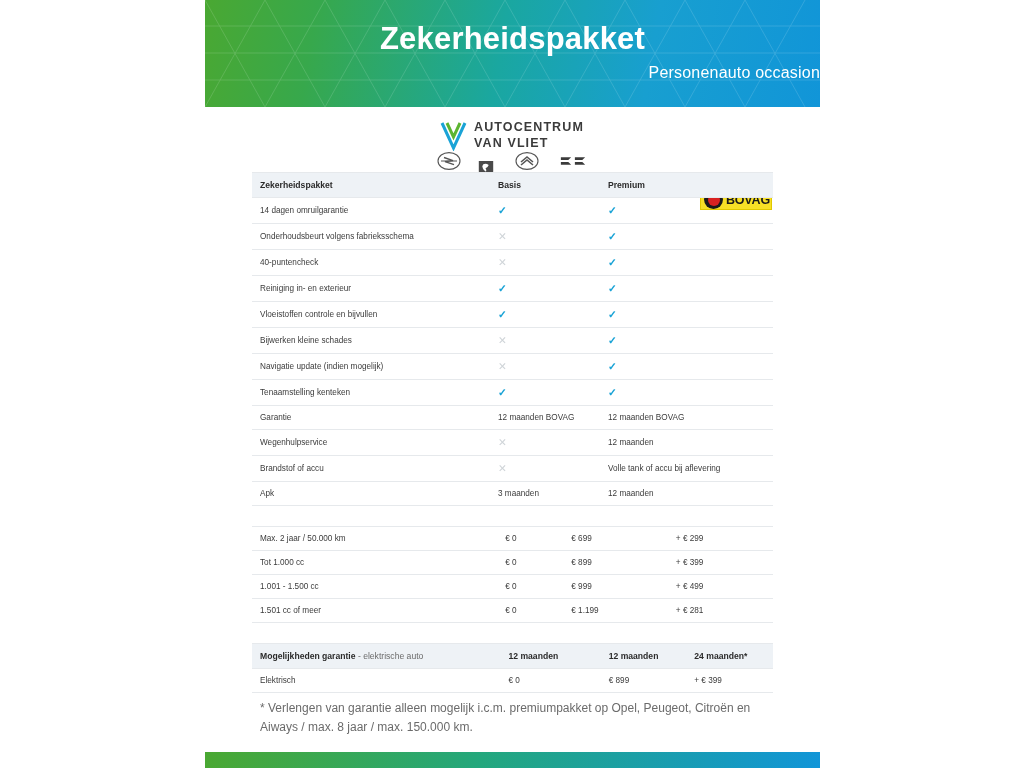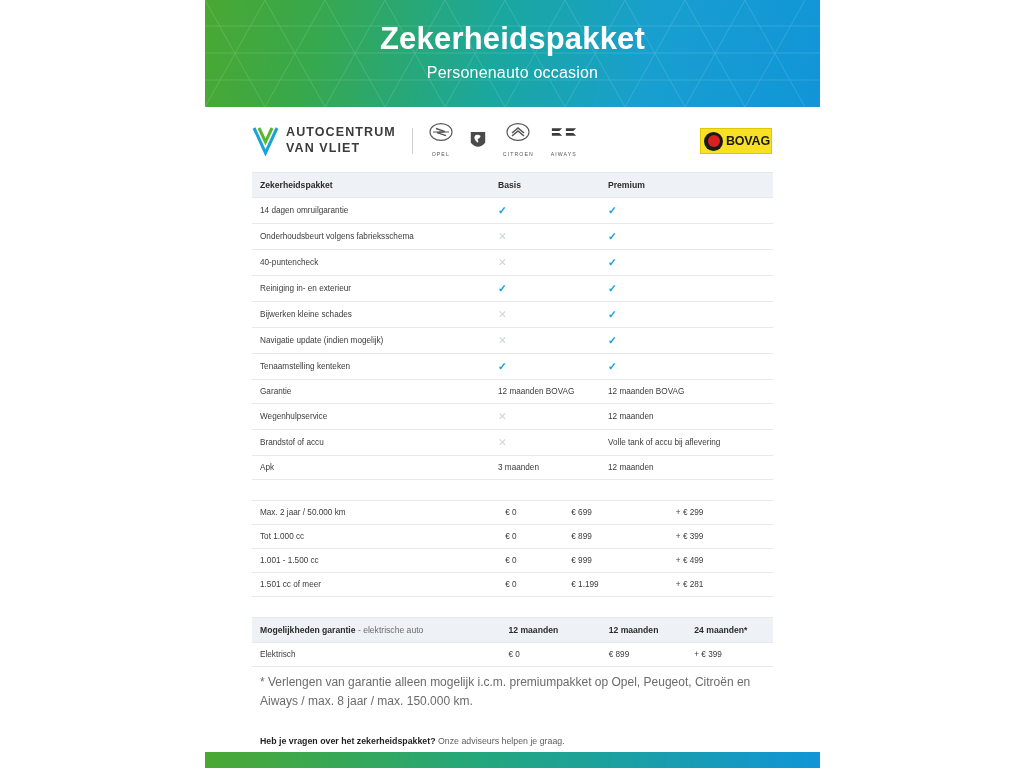--- a/index.html
+++ b/index.html
@@ -35,32 +35,33 @@
     font-size: 31px;
     font-weight: bold;
     letter-spacing: .2px;
     line-height: 1.1;
   }
   .banner-sub {
     font-size: 16px;
     font-weight: normal;
     margin-top: 8px;
     letter-spacing: .2px;
+    text-align: right;
   }
   
   .footer-bar {
     position: absolute;
     left: 205px; bottom: 0; width: 615px; height: 16px;
     background: linear-gradient(100deg, #4aa832 0%, #23a77d 45%, #1195d8 100%);
   }
   
   .logo-row {
     position: absolute;
     left: 252px; top: 120px; width: 520px; height: 42px;
-    display: flex; align-items: center;
+    display: flex; align-items: center; flex-direction: column;
   }
   .vv-logo { display: flex; align-items: center; gap: 7px; }
   .vv-mark {
     width: 27px; height: 30px;
     position: relative;
   }
   .vv-text {
     font-size: 12.5px; font-weight: bold; color: #3b3b3b;
     line-height: 1.25; letter-spacing: 1.1px;
   }
@@ -255,20 +256,25 @@
           <td>40-puntencheck</td>
           <td><span class="cross">✕</span></td>
           <td><span class="check">✓</span></td>
         </tr>
         <tr>
           <td>Reiniging in- en exterieur</td>
           <td><span class="check">✓</span></td>
           <td><span class="check">✓</span></td>
         </tr>
         <tr>
+          <td>Vloeistoffen controle en bijvullen</td>
+          <td><span class="check">✓</span></td>
+          <td><span class="check">✓</span></td>
+        </tr>
+        <tr>
           <td>Bijwerken kleine schades</td>
           <td><span class="cross">✕</span></td>
           <td><span class="check">✓</span></td>
         </tr>
         <tr>
           <td>Navigatie update (indien mogelijk)</td>
           <td><span class="cross">✕</span></td>
           <td><span class="check">✓</span></td>
         </tr>
         <tr>

